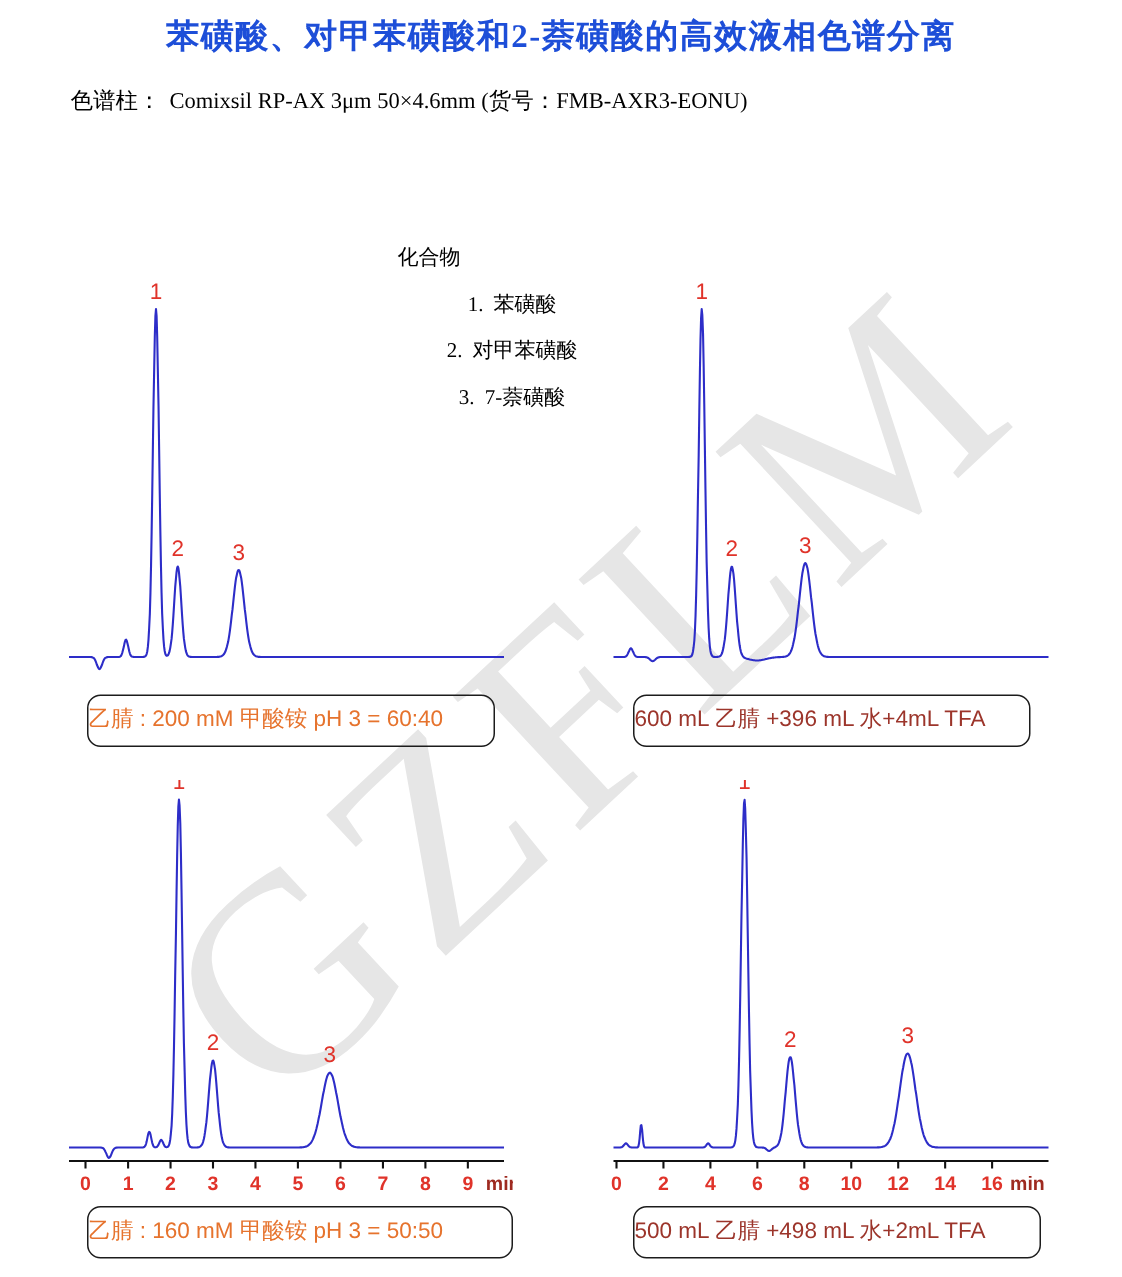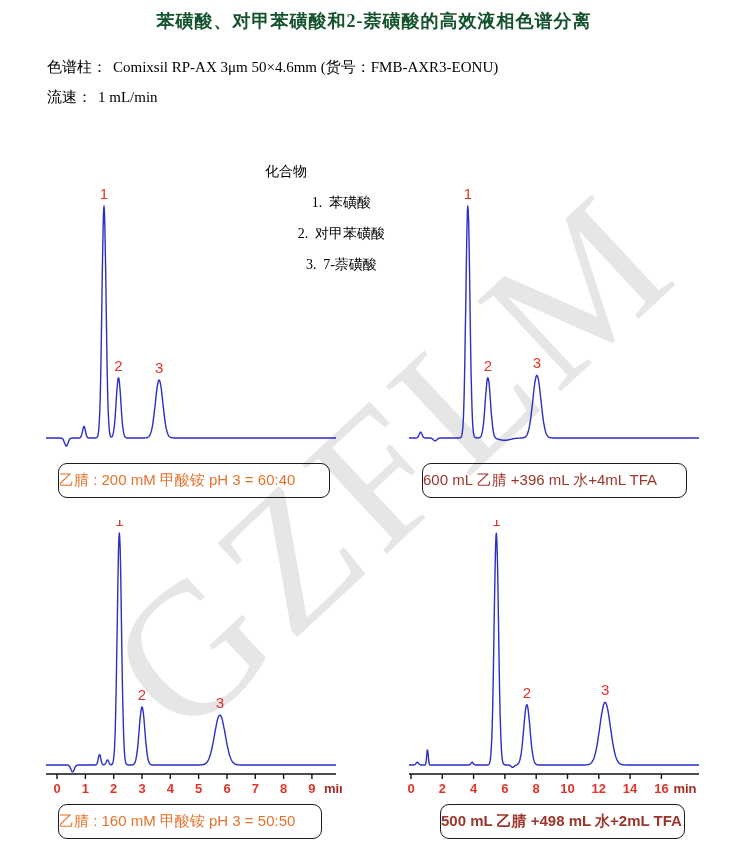--- a/index.html
+++ b/index.html
@@ -11,22 +11,22 @@
   }
   .watermark {
     position:absolute; left:392px; top:462px; z-index:0;
     transform:translate(-50%,-50%) rotate(-43deg);
     font-family:"Liberation Serif","DejaVu Serif",serif;
     font-size:188px; font-weight:400; letter-spacing:10px;
     color:#e6e6e6; white-space:nowrap; user-select:none;
   }
   .title {
     position:absolute; top:9px; left:0; width:100%; z-index:1;
-    text-align:center; font-size:18px; font-weight:700; letter-spacing:1px;
-    color:#14532d;
+    text-align:center; font-size:22px; font-weight:700; letter-spacing:1px;
+    color:#1d4ed8;
   }
   .meta { position:absolute; left:47px; top:58px; z-index:1; }
   .meta-line { font-size:15px; color:#000; margin-bottom:11px; }
   .meta-line .val { margin-left:6px; }
   .legend { position:absolute; left:265px; top:163px; z-index:1; font-size:14px; color:#000; }
   .legend-heading { font-size:14px; }
   .legend-item { margin-top:13px; padding-left:26px;text-align:center; }
   .legend-item .num { display:inline-block; width:24px; }
   .chart { position:absolute; z-index:1; }
   .chart-0 { left:42px;  top:183px; }
@@ -35,38 +35,35 @@
   .chart-3 { left:405px; top:520px; }
   .chart svg text { font-family:"Liberation Sans","DejaVu Sans",sans-serif; }
   .caption {
     position:absolute; z-index:1; height:35px; line-height:32px;
     border:1.5px solid #1c1c1c; border-radius:9px; 
     font-family:"Liberation Sans","DejaVu Sans",sans-serif;
     font-size:15px; background:transparent; white-space:nowrap;
   }
   .cap-0 { left:58px;  top:463px; width:272px; }
   .cap-1 { left:422px; top:463px; width:265px; }
-  .cap-2 { left:58px;  top:804px; width:264px; }
-  .cap-3 { left:440px; top:804px; width:245px;font-weight:bold; }
+  .cap-2 { left:58px;  top:804px; width:284px; }
+  .cap-3 { left:422px; top:804px; width:272px; }
 </style>
 </head>
 <body>
 
 <div class="page">
 
   <div class="watermark" style="color: rgb(230, 230, 230);">GZFLM</div>
 
   <div class="title">苯磺酸、对甲苯磺酸和2-萘磺酸的高效液相色谱分离</div>
 
   <div class="meta">
     <div class="meta-line">
       <span class="lbl">色谱柱：</span><span class="val">Comixsil RP-AX 3μm 50×4.6mm (货号：FMB-AXR3-EONU)</span>
-    </div>
-    <div class="meta-line">
-      <span class="lbl">流速：</span><span class="val">1 mL/min</span>
     </div>
   </div>
 
   <div class="legend">
     <div class="legend-heading">化合物</div>
     <div class="legend-item">
       <span class="num">1.</span><span>苯磺酸</span>
     </div>
     <div class="legend-item">
       <span class="num">2.</span><span>对甲苯磺酸</span>

